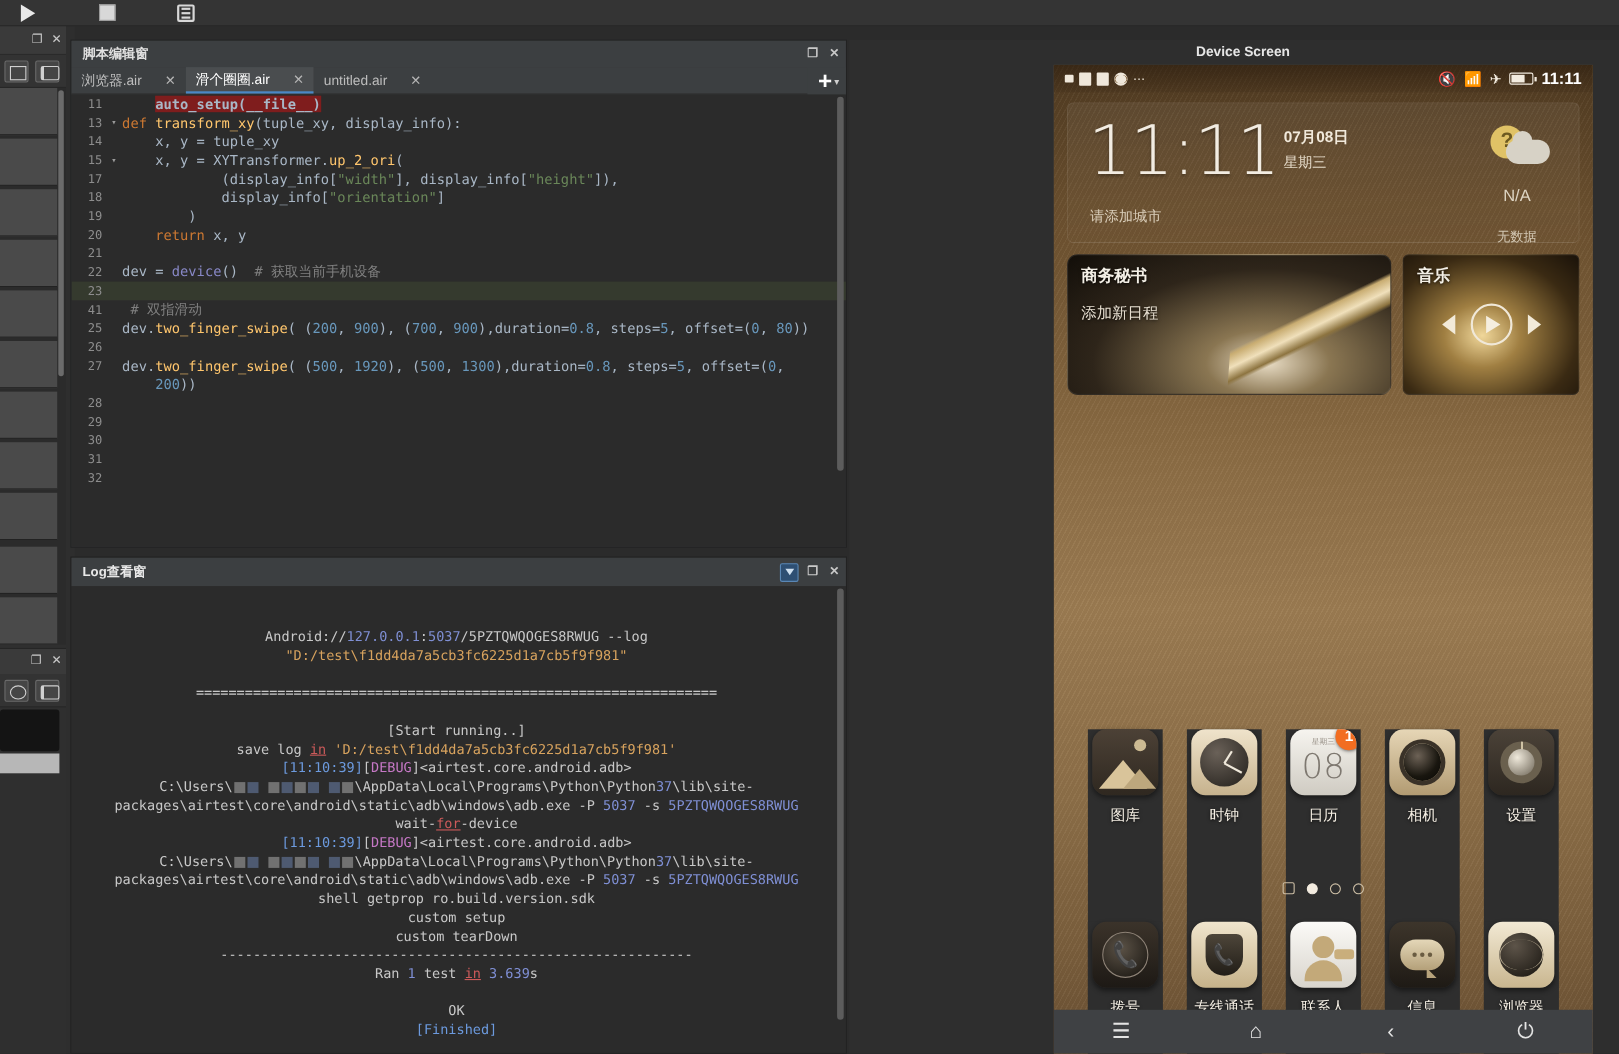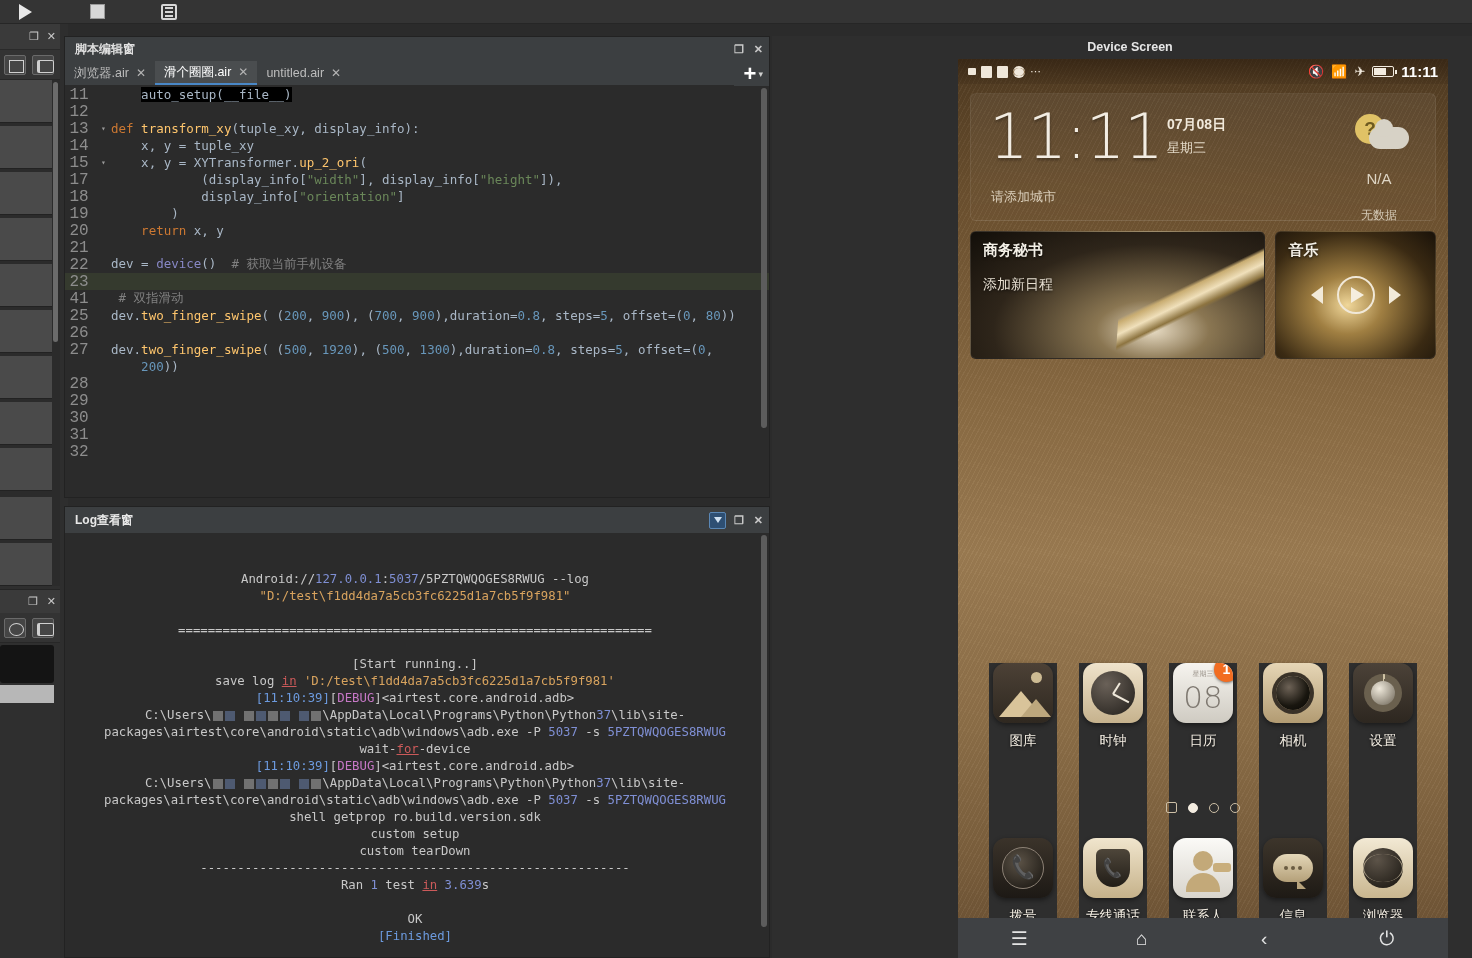--- a/index.html
+++ b/index.html
@@ -82,53 +82,53 @@
   .win-title {
     height: 24px; background: #3c3f41; display: flex; align-items: center;
     padding: 0 6px 0 10px; color: #e0e0e0; font-size: 12px; font-weight: bold;
   }
   .win-title .sp { flex: 1; }
   .tabbar {
     height: 25px; background: #3c3f41; display: flex; align-items: stretch;
     border-bottom: 1px solid #2b2b2b; position: relative;
   }
   .tab {
-    display: flex; align-items: center; gap: 7px; padding: 0 9px;
+    display: flex; align-items: center; gap: 21px; padding: 0 9px;
     color: #bdbdbd; font-size: 12.5px; cursor: pointer;
   }
   .tab.active { background: #4a4d4f; color: #fff; border-bottom: 2px solid #4a88c7; }
   .tab .x { color: #b5b5b5; font-size: 12px; }
   .tab-add {
     position: absolute; right: 0; top: 0; height: 25px; display: flex;
     align-items: center; gap: 2px; padding: 0 6px 0 10px; background: #3c3f41;
   }
   .plus { color: #fff; font-size: 22px; font-weight: bold; line-height: 1; cursor: pointer; }
   .caret { color: #cfcfcf; font-size: 9px; cursor: pointer; }
 
   .code-area {
     flex: 1; background: #2b2b2b; position: relative; overflow: hidden;
     font-family: "DejaVu Sans Mono", monospace; font-size: 12.5px;
   }
   .code-rows { position: relative; }
   .crow { display: flex; height: 17px; align-items: center; white-space: pre; }
   .crow.hl { background: #353a2e; }
   .gutter {
-    width: 34px; min-width: 34px; text-align: center; padding-right: 6px;
-    color: #8d8d8d; font-size: 16px; user-select: none; font-family: Liberation Mono, monospace;
+    width: 34px; min-width: 34px; text-align: right; padding-right: 6px;
+    color: #8d8d8d; font-size: 11px; user-select: none;
   }
   .fold { width: 9px; min-width: 9px; color: #9a9a9a; font-size: 8px; text-align: center; }
   .ctext { color: #a9b7c6; padding-left: 3px; }
   .k  { color: #cc7832; }
   .kr { color: #cc7832; }
   .fn { color: #ffc66d; }
   .s  { color: #6a8759; }
   .n  { color: #6897bb; }
   .cm { color: #808080; }
   .bi { color: #8888c6; }
-  .sel { background: #000000; }
+  .sel { background: #7f1d1d; font-weight: bold; }
   .vscroll {
     position: absolute; right: 2px; top: 2px; width: 6px; height: 340px;
     background: #5c5c5c; border-radius: 3px; cursor: pointer;
   }
 
   
   .log-win {
     position: absolute; left: 64px; top: 506px; width: 706px; height: 452px;
     background: #2b2b2b; border: 1px solid #222; display: flex; flex-direction: column;
   }
@@ -227,21 +227,21 @@
   .w-cloud { position: absolute; left: 28px; top: 13px; width: 40px; height: 22px;
     background: #d7d2c6; border-radius: 12px; }
   .w-cloud::before { content:""; position:absolute; left:6px; top:-8px; width:18px; height:18px;
     background:#d7d2c6; border-radius:50%; }
   .w-na { font-size: 15px; color: #ded5c4; margin-top: 12px; }
   .w-sub { font-size: 12px; color: #d3c8b4; margin-top: 20px; }
 
   .cards { position: absolute; left: 12px; right: 12px; top: 172px; height: 128px; display: flex; gap: 10px; }
   .card { border-radius: 6px; position: relative; overflow: hidden; border: 1px solid rgba(255,255,255,.08);
     cursor: pointer; }
-  .card.biz { flex: 1.85; background: radial-gradient(ellipse at 62% 78%, #e8dcc4 0%, #8a7652 22%, #2e251a 62%, #120e09 100%); }
+  .card.biz { flex: 1.85; background: radial-gradient(ellipse at 62% 78%, #e8dcc4 0%, #8a7652 22%, #2e251a 62%, #120e09 100%); border-radius: 10px; }
   .card.music { flex: 1; background: radial-gradient(ellipse at 45% 58%, #f0d79a 0%, #a07f42 28%, #3a2a13 70%, #1a1209 100%); }
   .card-t { position: absolute; left: 12px; top: 9px; font-size: 15px; color: #f3efe6; font-weight: bold;
     text-shadow: 0 1px 3px rgba(0,0,0,.8); }
   .card-s { position: absolute; left: 12px; top: 44px; font-size: 14px; color: #e6ded0;
     text-shadow: 0 1px 3px rgba(0,0,0,.8); }
   .pen { position: absolute; right: -6px; top: 6px; width: 150px; height: 118px;
     background: linear-gradient(150deg, transparent 42%, #c9ad72 44%, #f0e0bb 50%, #8d7440 56%, transparent 58%);
     transform: rotate(4deg); }
   .mctrl { position: absolute; left: 0; right: 0; top: 44px; display: flex; align-items: center;
     justify-content: center; gap: 14px; }
@@ -398,21 +398,20 @@
           <span class="x">✕</span>
         </div>
         <div class="tab-add">
         <span class="plus">+</span>
         <span class="caret">▾</span>
       </div>
     </div>
     <div class="code-area">
       <div class="code-rows" id="code-rows">
           <div class="crow"><span class="gutter">11</span><span class="fold"></span><span class="ctext">    <span class="sel">auto_setup(__file__)</span></span></div>
-          <div class="crow"><span class="gutter">12</span><span class="fold"></span><span class="ctext"></span></div>
           <div class="crow"><span class="gutter">13</span><span class="fold">▾</span><span class="ctext"><span class="k">def</span> <span class="fn">transform_xy</span>(tuple_xy, display_info):</span></div>
           <div class="crow"><span class="gutter">14</span><span class="fold"></span><span class="ctext">    x, y = tuple_xy</span></div>
           <div class="crow"><span class="gutter">15</span><span class="fold">▾</span><span class="ctext">    x, y = XYTransformer.<span class="fn">up_2_ori</span>(</span></div>
           <div class="crow"><span class="gutter">17</span><span class="fold"></span><span class="ctext">            (display_info[<span class="s">"width"</span>], display_info[<span class="s">"height"</span>]),</span></div>
           <div class="crow"><span class="gutter">18</span><span class="fold"></span><span class="ctext">            display_info[<span class="s">"orientation"</span>]</span></div>
           <div class="crow"><span class="gutter">19</span><span class="fold"></span><span class="ctext">        )</span></div>
           <div class="crow"><span class="gutter">20</span><span class="fold"></span><span class="ctext">    <span class="kr">return</span> x, y</span></div>
           <div class="crow"><span class="gutter">21</span><span class="fold"></span><span class="ctext"></span></div>
           <div class="crow"><span class="gutter">22</span><span class="fold"></span><span class="ctext">dev = <span class="bi">device</span>()  <span class="cm"># 获取当前手机设备</span></span></div>
           <div class="crow hl"><span class="gutter">23</span><span class="fold"></span><span class="ctext"></span></div>

